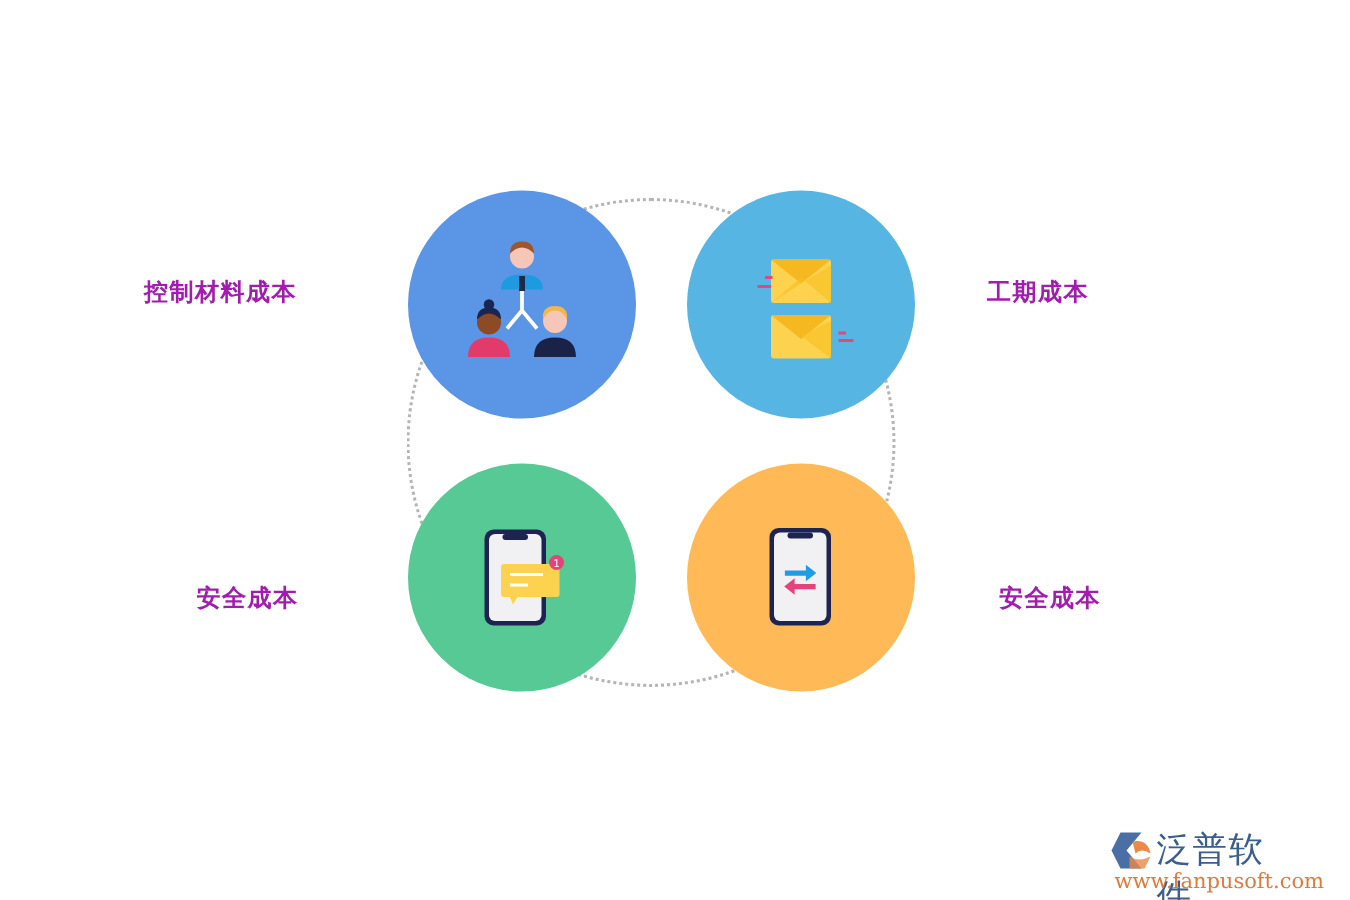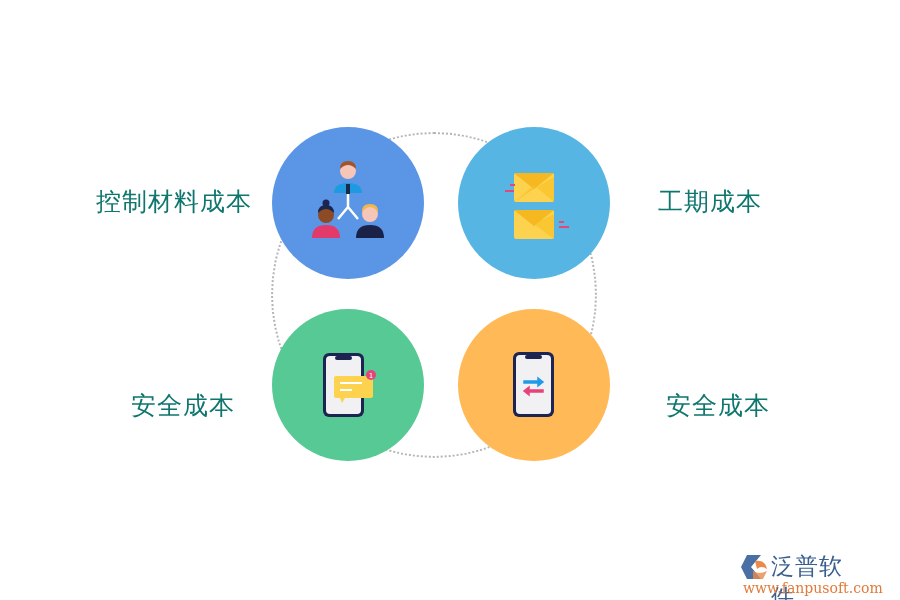--- a/index.html
+++ b/index.html
@@ -2,21 +2,21 @@
 <html><head>
 <meta charset="utf-8">
 <style>
   html, body { margin:0; padding:0; }
   body { width:900px; height:600px; background:#ffffff; position:relative; overflow:hidden;
          font-family:"DejaVu Sans", "Liberation Sans", sans-serif; }
   .ring { position:absolute; left:271px; top:132px; width:326px; height:326px; border-radius:50%;
           border:2px dotted #b5b5b5; box-sizing:border-box; }
   .node { position:absolute; width:152px; height:152px; border-radius:50%; }
   .node svg { position:absolute; left:0; top:0; }
-  .label { position:absolute; font-size:25px; font-weight:normal; color:#0f766e; white-space:nowrap; letter-spacing:1px; }
+  .label { position:absolute; font-size:16px; font-weight:bold; color:#a21caf; white-space:nowrap; letter-spacing:1px; }
   .logo { position:absolute; left:739px; top:551px; width:125px; height:46px; }
   .logo-cn { position:absolute; left:32px; top:0; font-size:23px; color:#3a5f8f; letter-spacing:1px; }
   .logo-url { position:absolute; left:4px; top:29px; font-family:"DejaVu Serif", serif; font-size:14px; color:#e07a3a; }
 </style>
 </head>
 <body>
 
 <div class="ring"></div>
 
 <div class="node" style="left:272px;top:127px;background:#5b95e6;">

